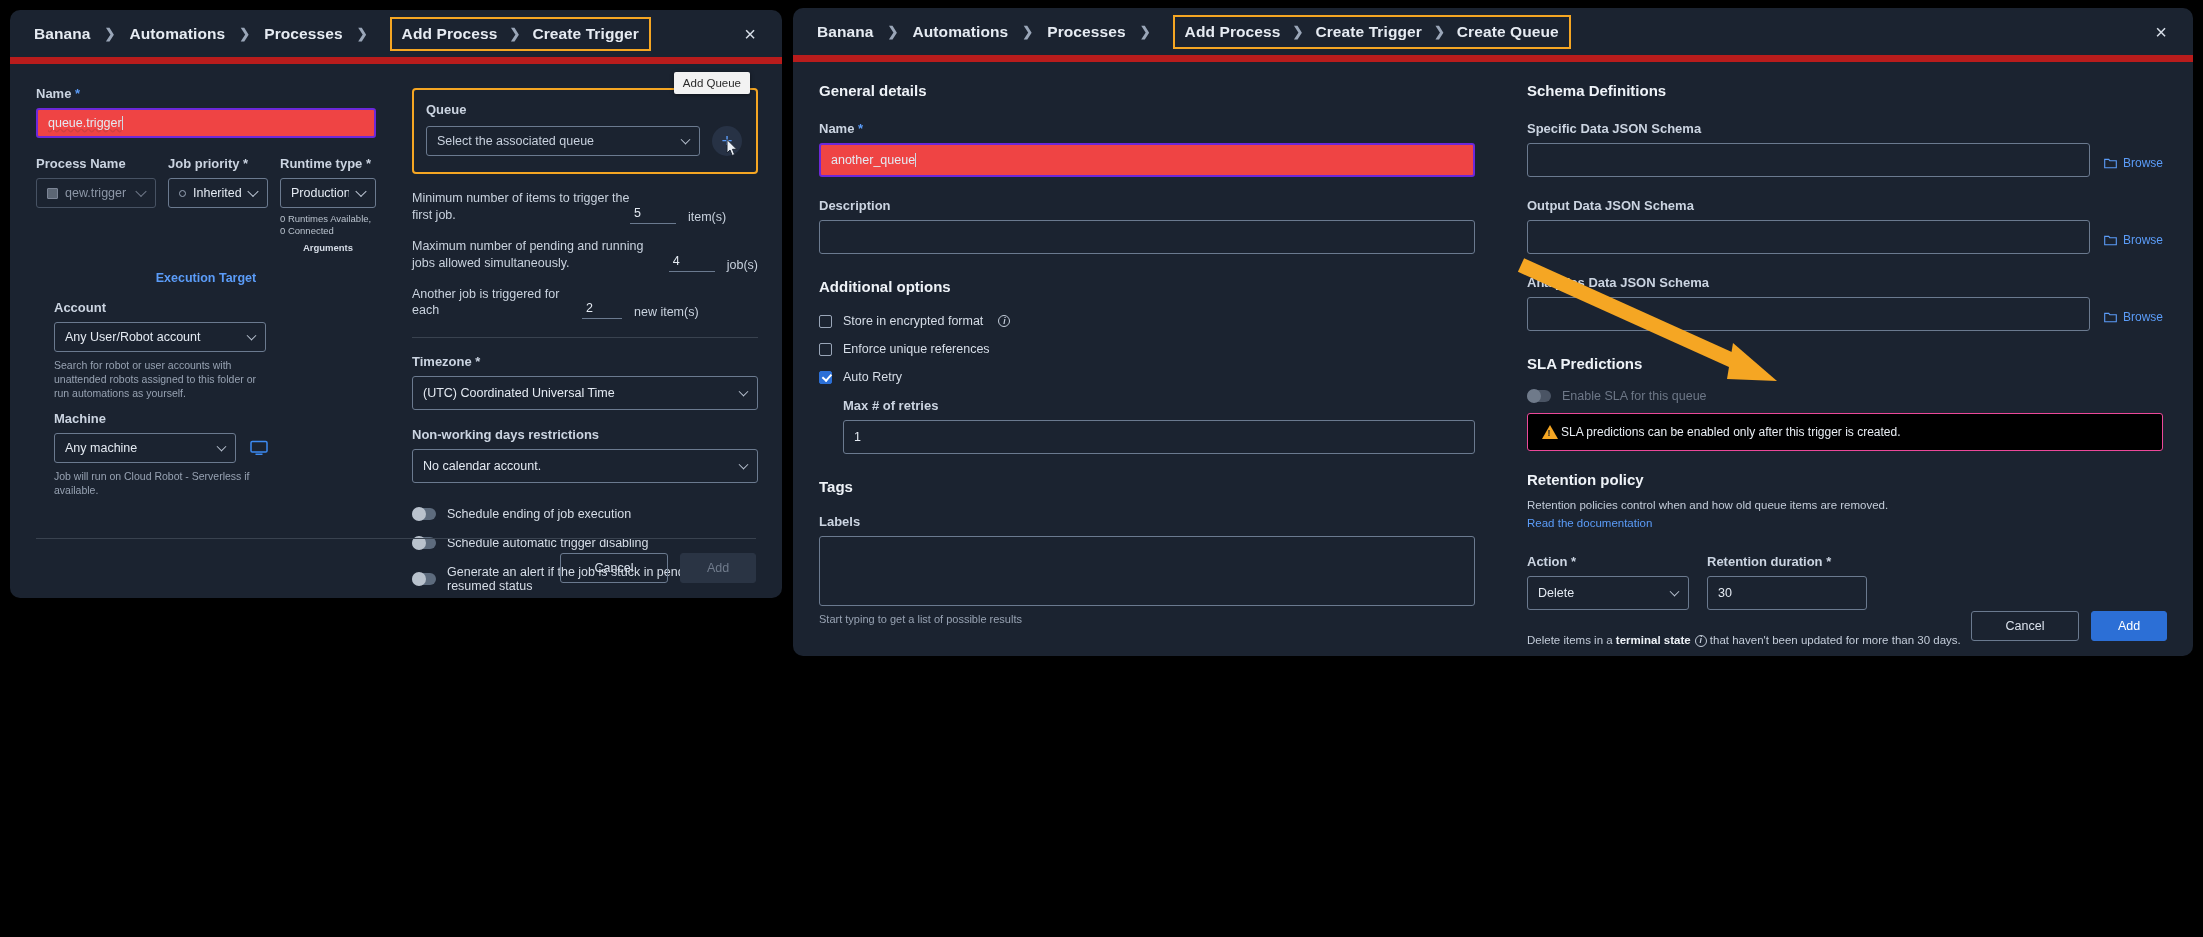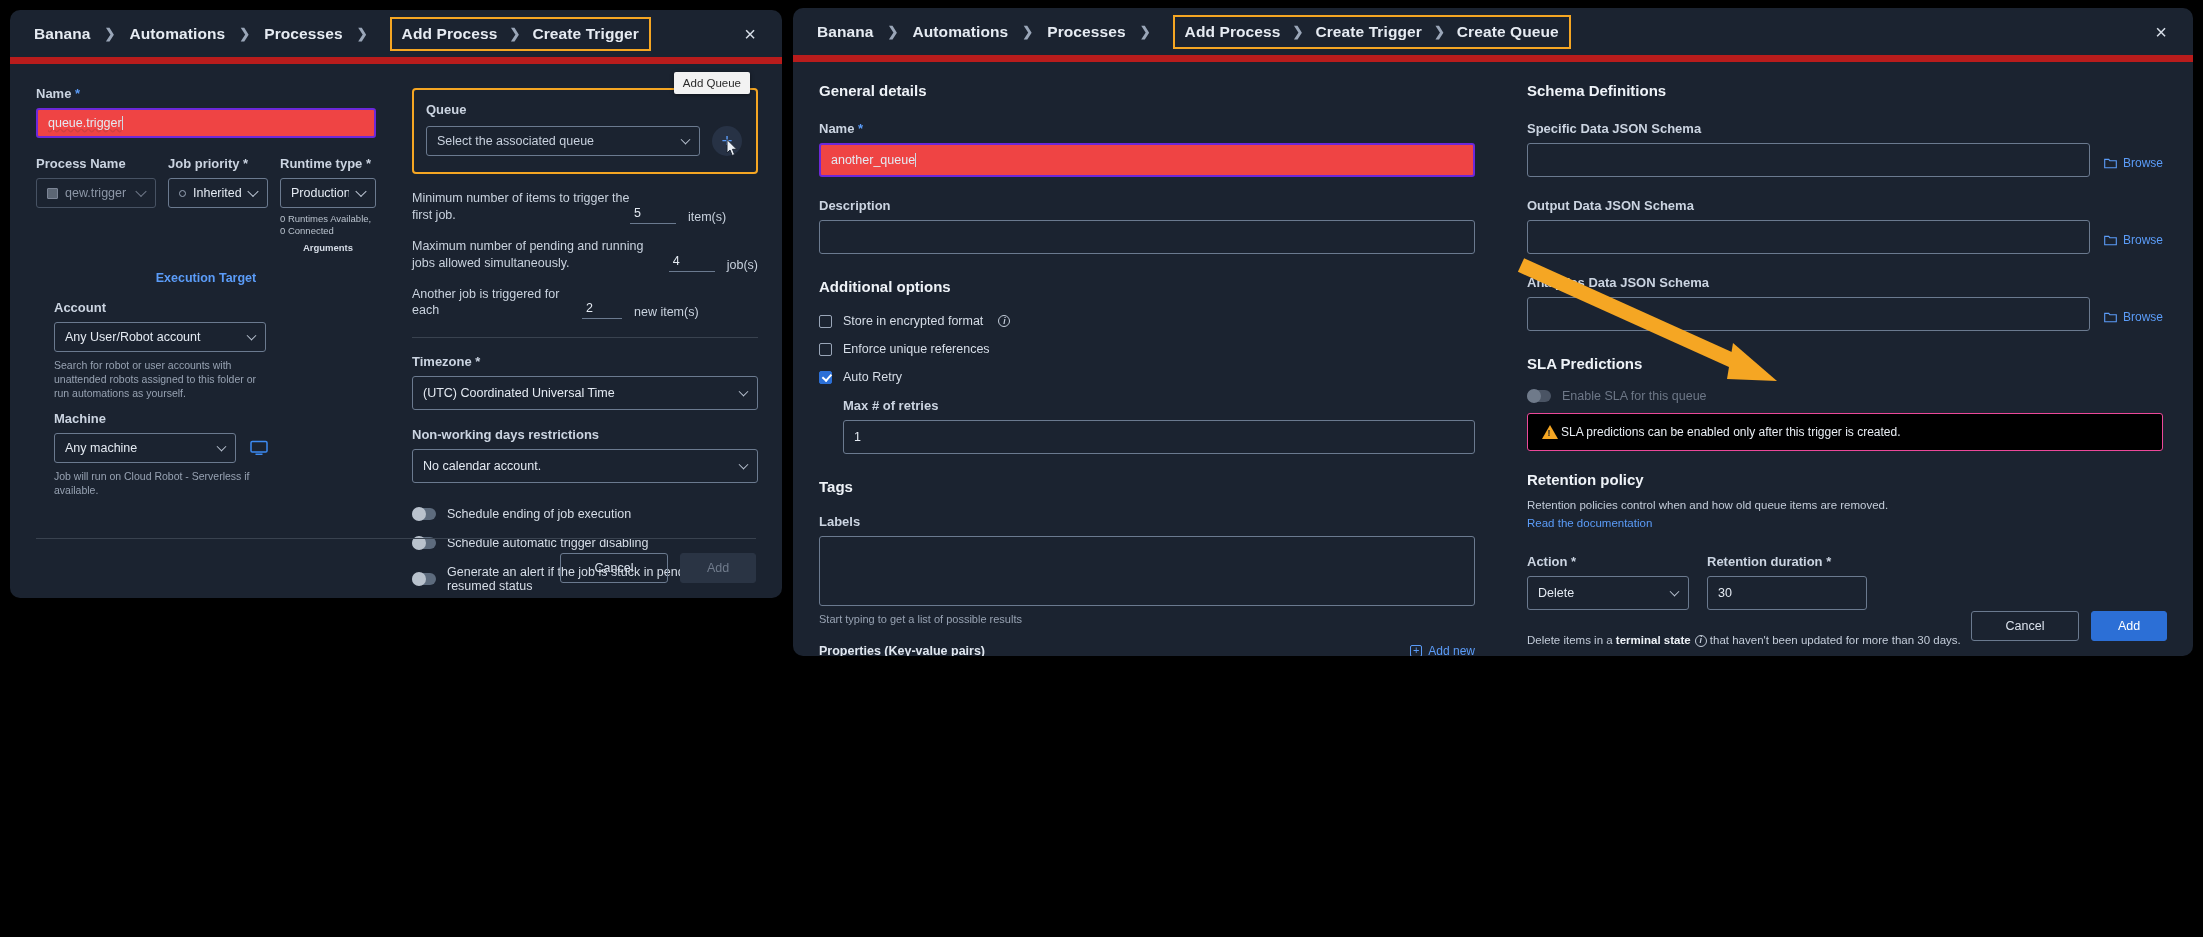--- a/index.html
+++ b/index.html
@@ -448,27 +448,20 @@
             <span>1</span>
           </div>
         </div>
 
         <div class="section-title" style="margin-top:24px">Tags</div>
 
         <label class="label" style="margin-top:19px">Labels</label>
         <div class="tags-box"></div>
         <div class="helper" style="margin-top:6px;font-size:11px">Start typing to get a list of possible results</div>
 
-        <div style="display:flex;align-items:center;justify-content:space-between;margin-top:17px">
-          <span style="color:#e0e7f0;font-size:12.5px;font-weight:700">Properties (Key-value pairs)</span>
-          <span class="addnew">
-            <span class="plusq">+</span>
-            <span>Add new</span>
-          </span>
-        </div>
 
       </div>
 
       <div class="rcolR">
         <div class="section-title">Schema Definitions</div>
 
         <label class="label" style="margin-top:22px">Specific Data JSON Schema</label>
         <div class="schema-row">
           <div class="field tall"></div>
           <span class="browse">

